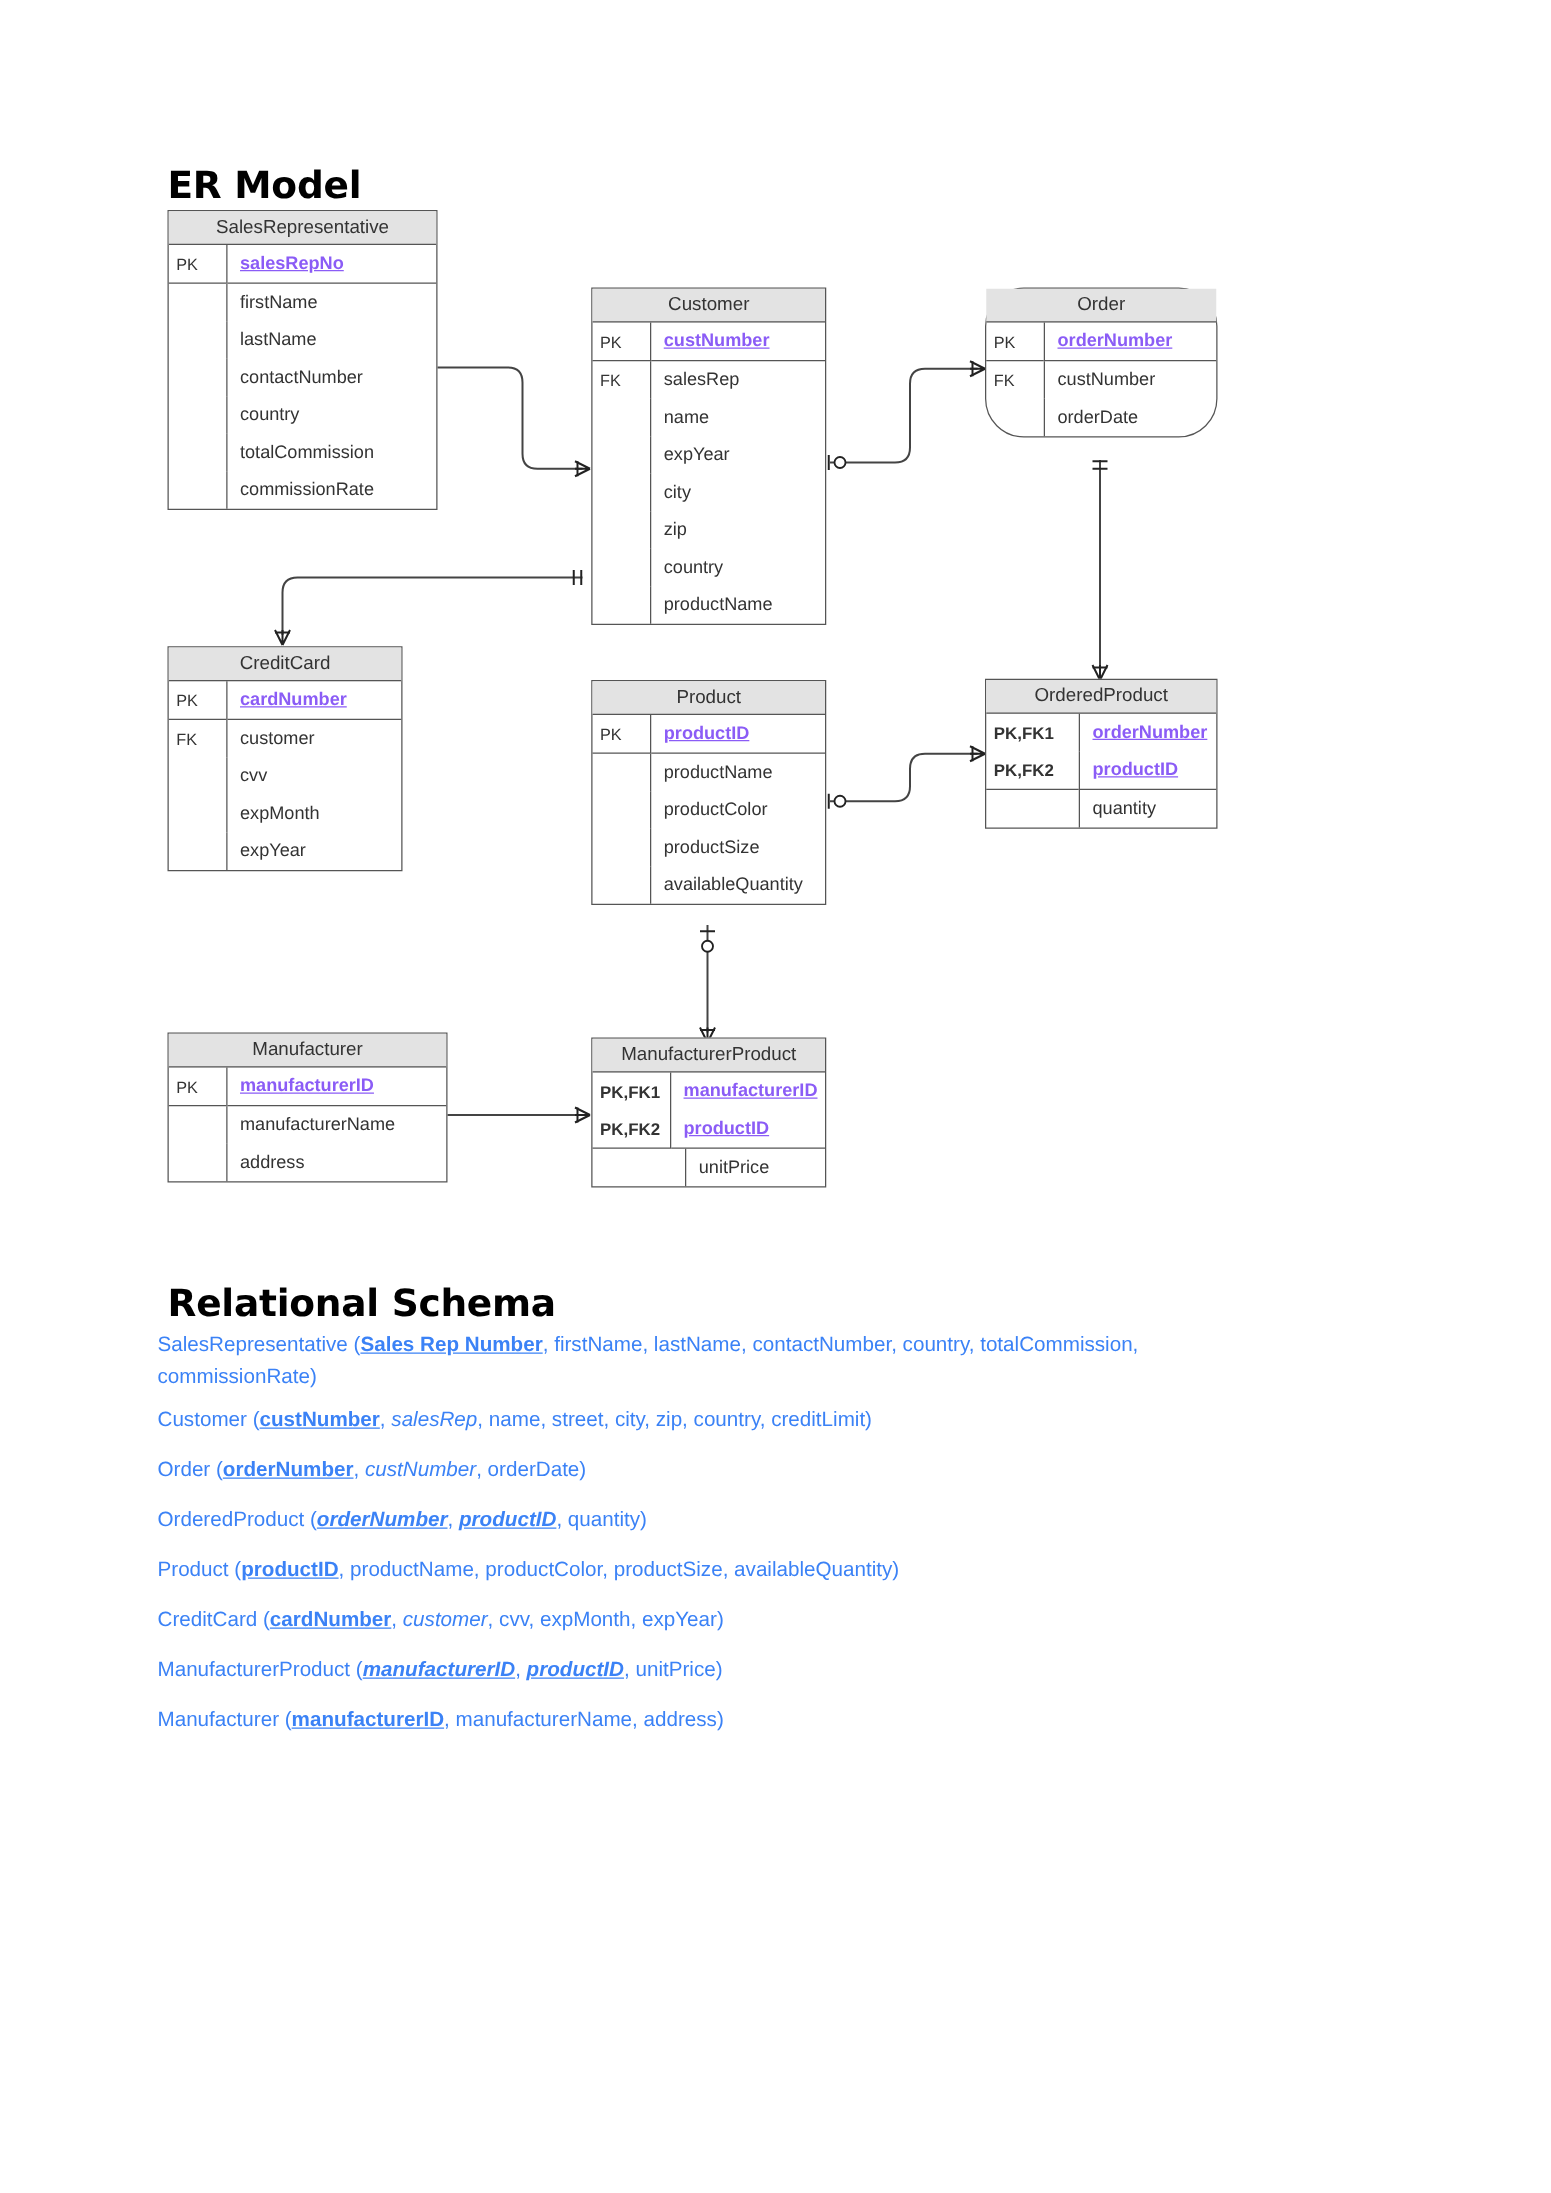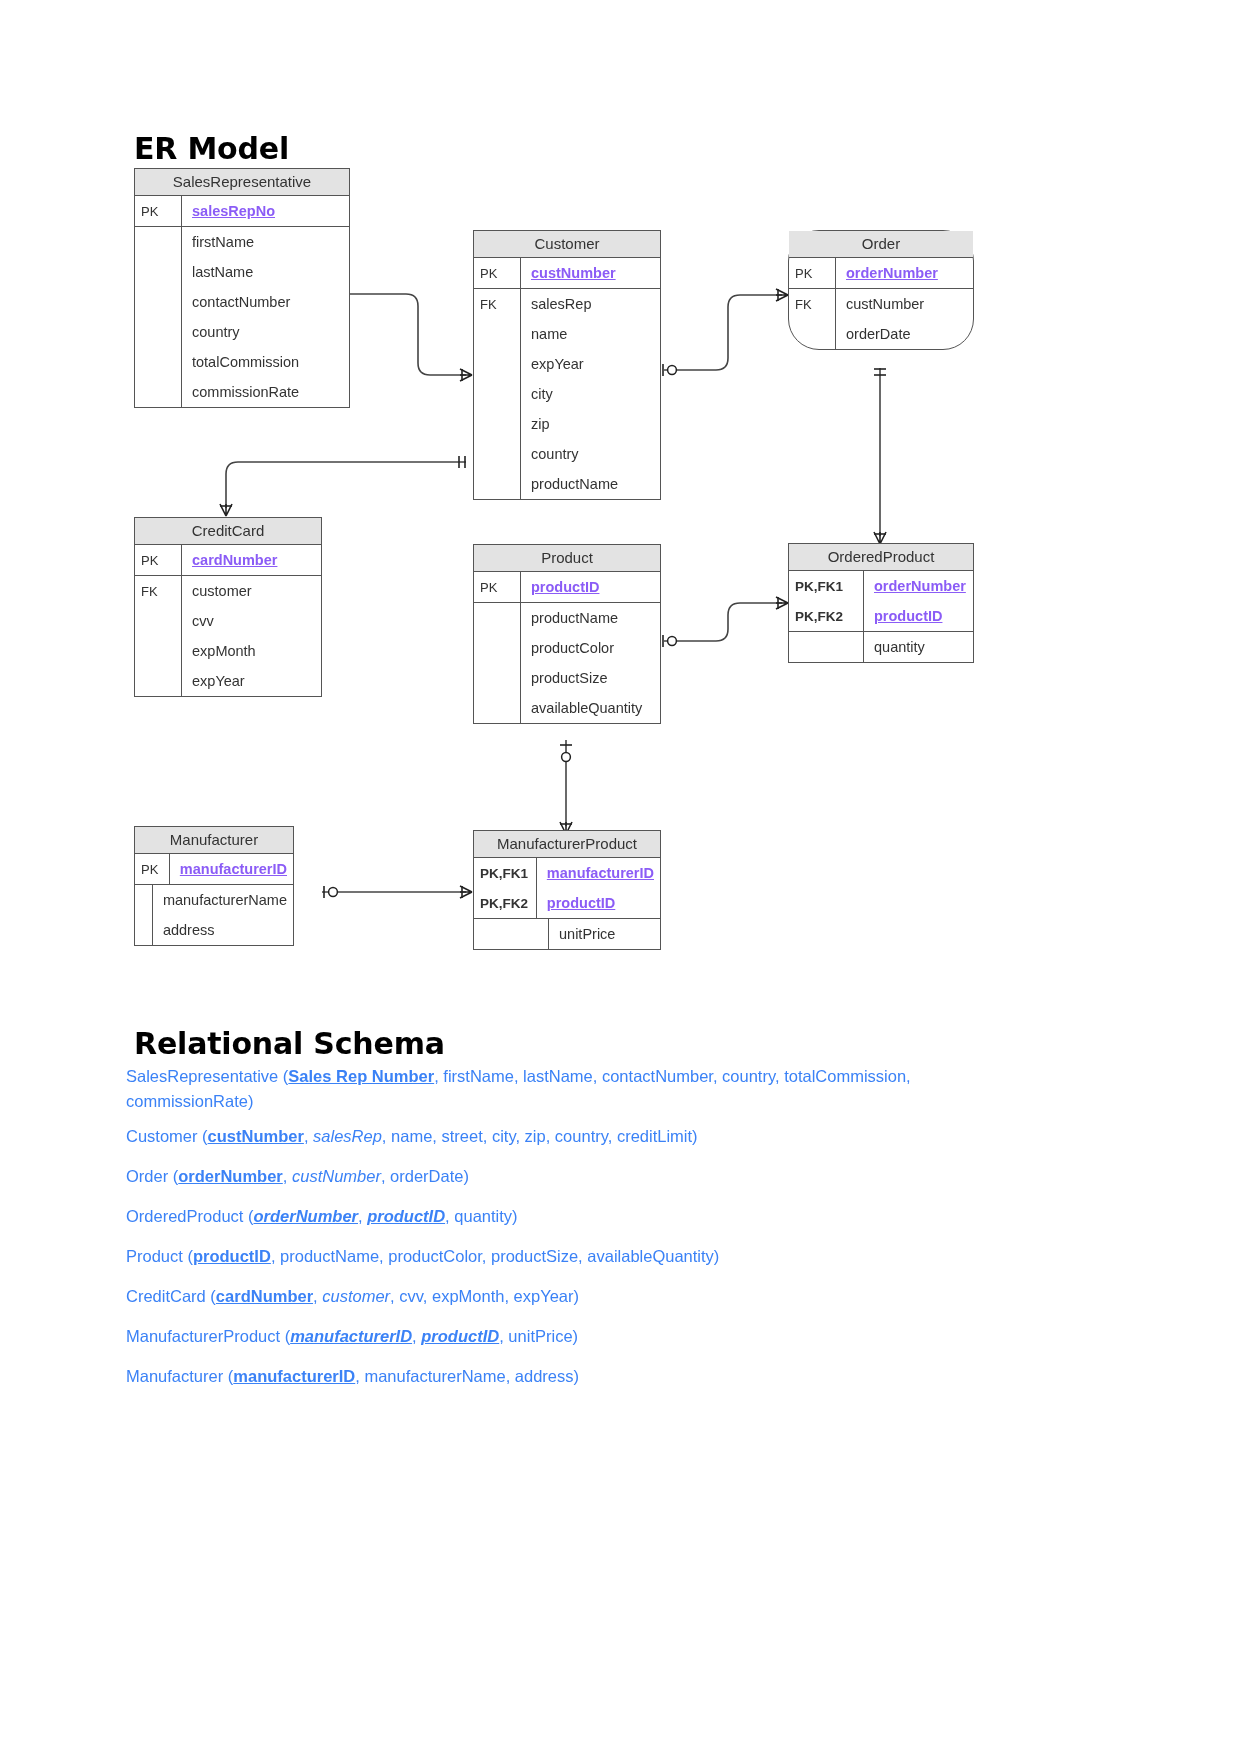--- a/index.html
+++ b/index.html
@@ -347,21 +347,21 @@
       </div>
     </div>
     <div class="rowgroup">
       <div class="erow">
         <div class="ecell-key wide"></div>
         <div class="ecell-attr">quantity</div>
       </div>
     </div>
   </div>
 
-  <div class="entity" id="ent-manufacturer" style="left:134px; top:826px; width:160px;">
+  <div class="entity" id="ent-manufacturer" style="left:134px; top:826px; width:224px;">
     <div class="title">Manufacturer</div>
     <div class="rowgroup pk-group">
       <div class="erow">
         <div class="ecell-key">PK</div>
         <div class="ecell-attr pk">manufacturerID</div>
       </div>
     </div>
     <div class="rowgroup">
       <div class="erow">
         <div class="ecell-key"></div>

